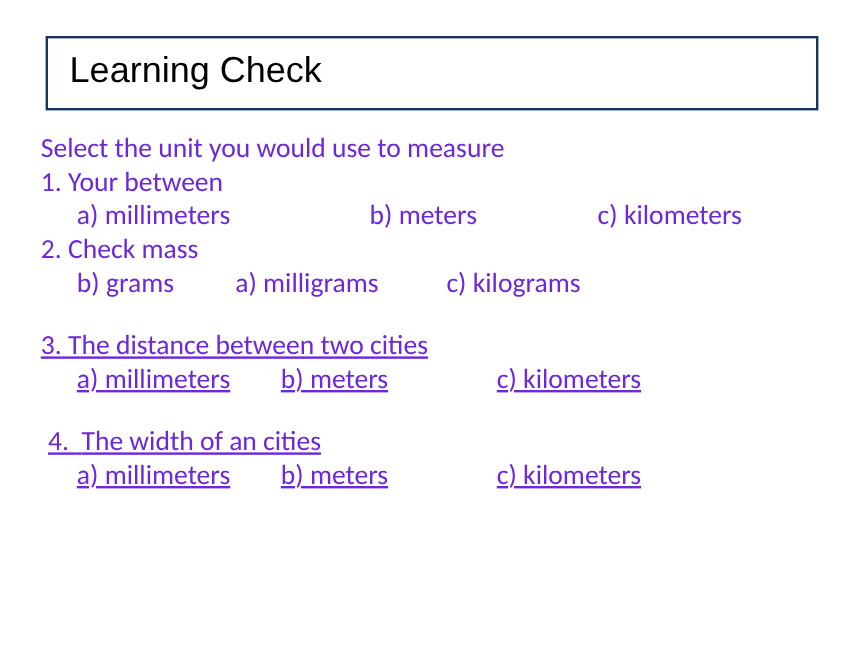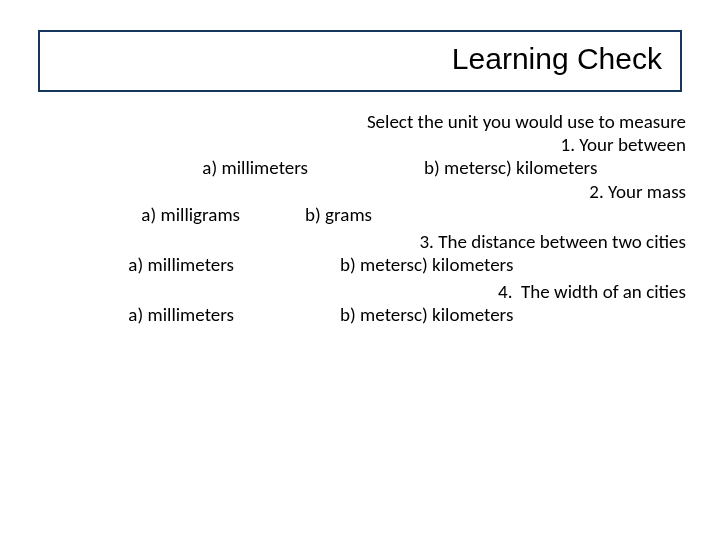--- a/index.html
+++ b/index.html
@@ -3,37 +3,36 @@
 <meta charset="utf-8">
 <style>
   * { margin: 0; padding: 0; box-sizing: border-box; }
   html, body { width: 720px; height: 540px; background: #fff; font-family: Calibri, "Segoe UI", Arial, sans-serif; }
   .slide {
     width: 720px;
     height: 392px;
     position: relative;
     background: #fff;
     padding: 24px 28px;
-    text-align: right;
   }
   .title-box {
     border: 2.5px solid #16365b;
     padding: 10px 18px 14px 18px;
     margin: 6px 10px 18px 10px;
   }
   .title-box h1 {
     font-family: "Comic Sans MS", "Segoe Script", cursive, sans-serif;
     font-size: 30px;
     font-weight: normal;
     color: #000;
   }
   .content {
     padding: 0 6px;
-    font-size: 19px;
-    color: #000000;
+    font-size: 23px;
+    color: #6d28d9;
     line-height: 1.22;
   }
   .prompt { margin-bottom: 0; }
   .question { margin-top: 0; }
   .q-text { display: block; }
   .options { display: flex; margin-left: 30px; }
   .opt { white-space: pre; }
   .q2 .options { margin-left: 30px; }
   .q3 .options, .q4 .options { margin-left: 30px; }
   
@@ -42,21 +41,21 @@
   .q1 .c { }
   .q2 .a { width: 176px; }
   .q2 .b { width: 132px; }
   .q2 .c { }
   .q3 .a { width: 170px; }
   .q3 .b { width: 180px; }
   .q3 .c { }
   .q4 .a { width: 170px; }
   .q4 .b { width: 180px; }
   .q4 .c { }
-  .q3, .q4 { margin-top: 4px; }
+  .q3, .q4 { margin-top: 24px; text-decoration: underline; }
   .q4 .q-text { padding-left: 6px; }
 </style>
 </head>
 <body>
 
 <div class="slide">
 
   <div class="title-box">
     <h1>Learning Check</h1>
   </div>
@@ -73,25 +72,26 @@
       <div class="options">
         <span class="opt a">a) millimeters</span>
         <span class="opt b">b) meters</span>
         <span class="opt c">c) kilometers</span>
       </div>
     </div>
 
     <div class="question q2">
       <span class="q-text">
         <span>2.</span>
-        <span>Your mass</span>
+        <span>Check mass</span>
       </span>
       <div class="options">
+        <span class="opt b">b) grams</span>
         <span class="opt a">a) milligrams</span>
-        <span class="opt b">b) grams</span>
+        <span class="opt c">c) kilograms</span>
       </div>
     </div>
 
     <div class="question q3">
       <span class="q-text">
         <span>3.</span>
         <span>The distance between two cities</span>
       </span>
       <div class="options">
         <span class="opt a">a) millimeters</span>

